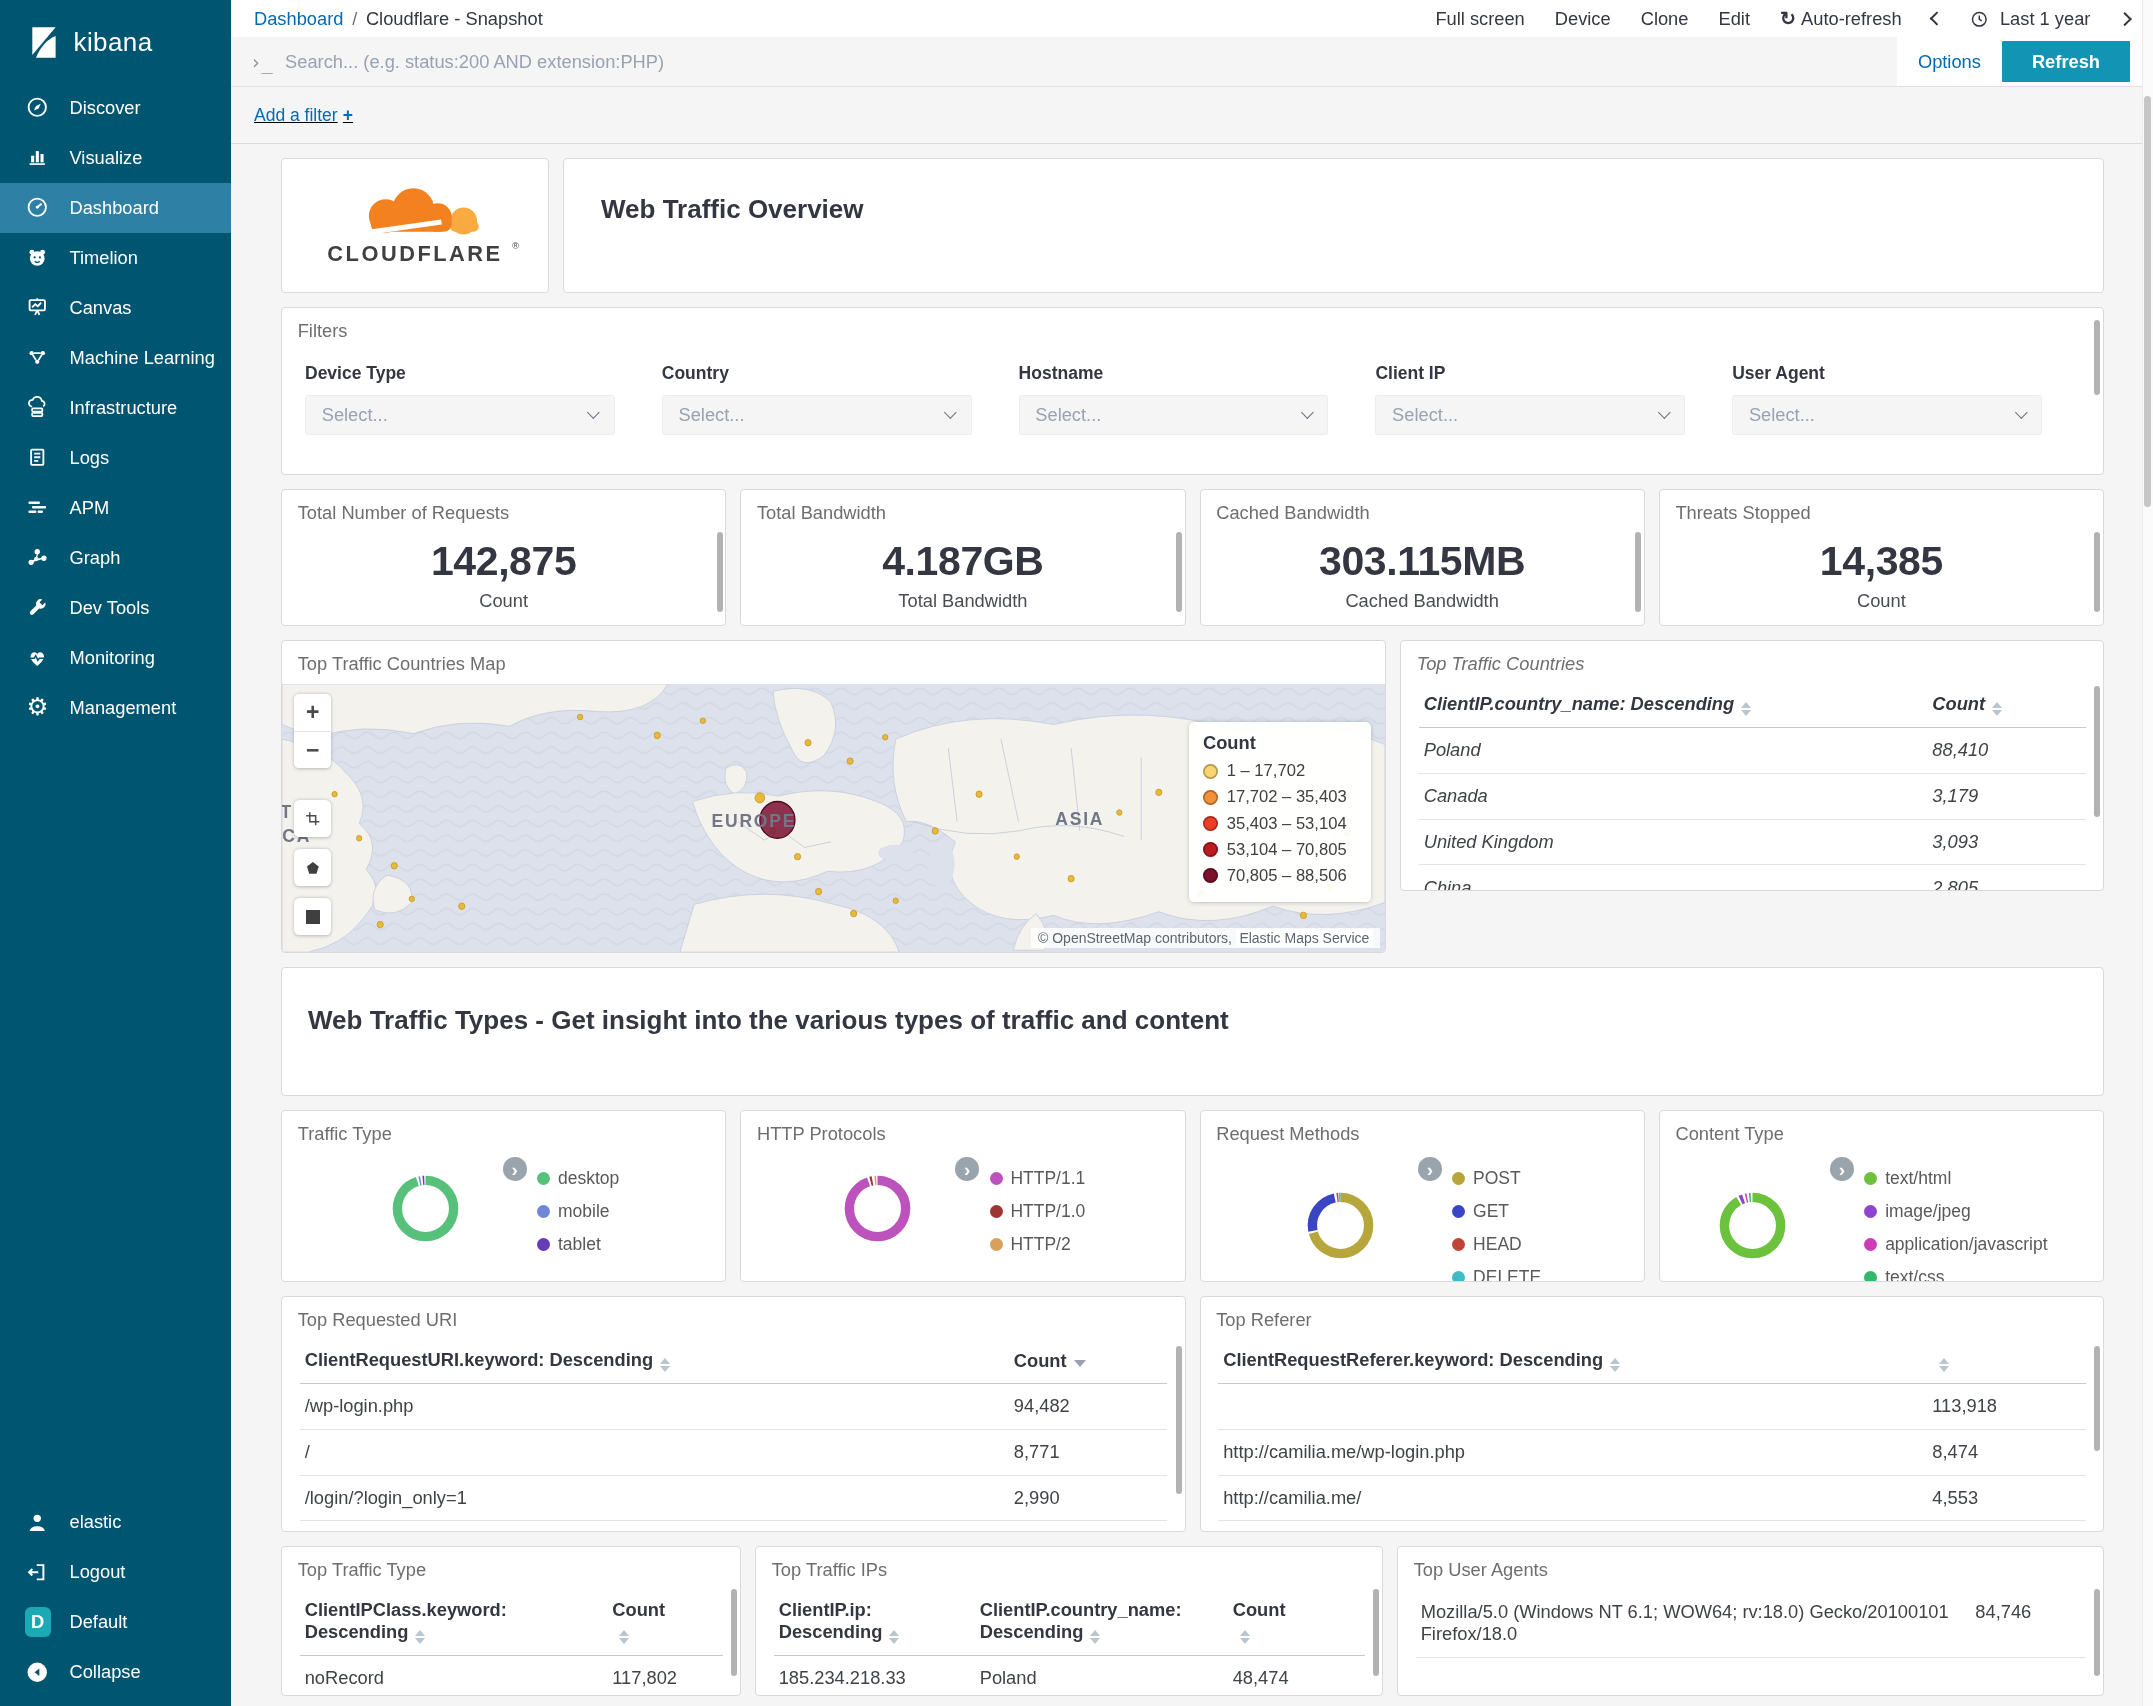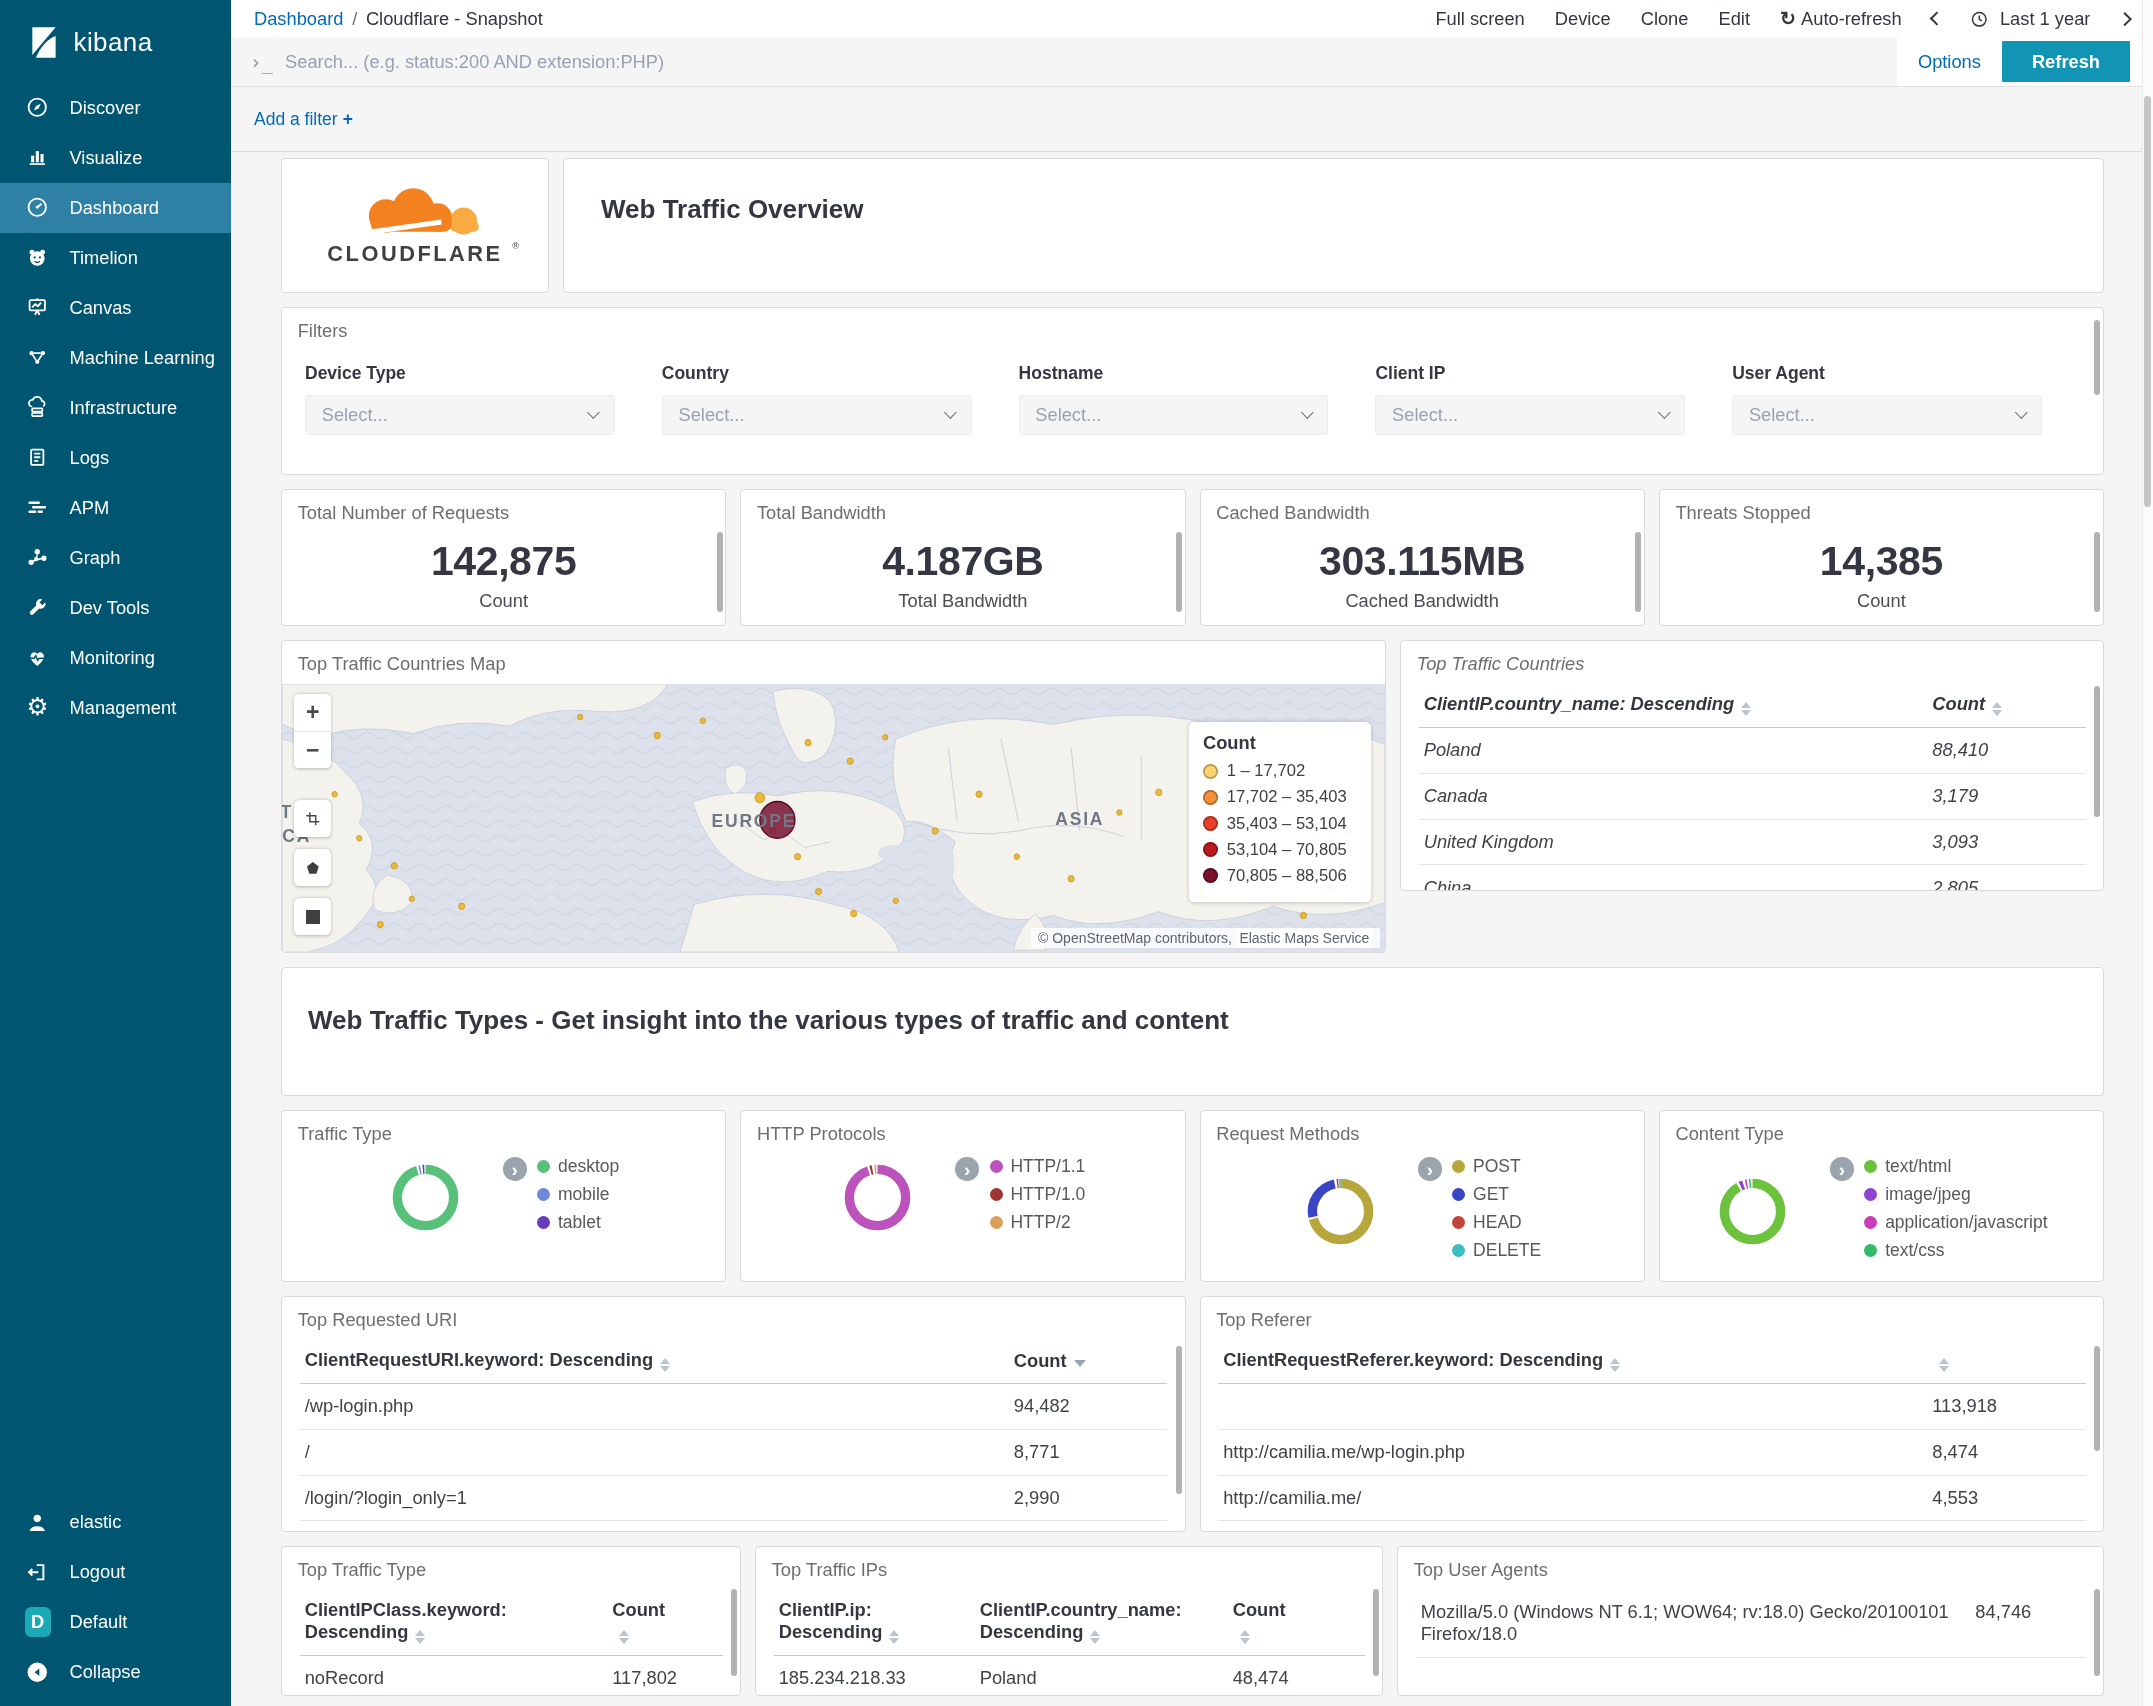--- a/index.html
+++ b/index.html
@@ -34,21 +34,21 @@
   .clock-ico { margin-right:7px; vertical-align:-2.6px; }
 
   .searchbar { height:49px; background:#fff; display:flex; align-items:center; padding:0 23px 0 0; gap:21px; }
   .search-field { flex:1; height:49px; background:#f5f5f5; display:flex; align-items:center; padding:0 19px; gap:12.2px; }
   .search-prompt { color:#8d99a6; font-family:"DejaVu Sans Mono",monospace; font-size:19px; }
   .search-input { flex:1; border:none; outline:none; background:transparent; font-size:18.3px; color:#343741; font-family:"Liberation Sans",sans-serif; }
   .search-input::placeholder { color:#98a2b3; }
   .options-link { color:#006bb4; font-size:18.3px; cursor:pointer; }
   .refresh-btn { background:#1295b5; color:#fff; border:none; border-radius:1px; font-size:18.3px; font-weight:700; padding:9.6px 30px; cursor:pointer; font-family:"Liberation Sans",sans-serif; }
 
-  .filterbar { height:66px; background:#f5f5f5; border-top:0.9px solid #e0e0e0; border-bottom:0.9px solid #dcdcdc; display:flex; align-items:center; padding:0 23px; }
+  .filterbar { height:58px; background:#f5f5f5; border-top:0.9px solid #e0e0e0; border-bottom:0.9px solid #dcdcdc; display:flex; align-items:center; padding:0 23px;text-decoration:underline; }
   .add-filter { color:#006bb4; font-size:17.5px; cursor:pointer; }
   .add-filter b { font-weight:700; margin-left:5.2px; }
 
   
   .content { position:absolute; top:144px; bottom:0; left:0; right:0; overflow:hidden; padding:14px 49px 0 50px; }
   .row { display:flex; gap:14px; margin-bottom:14px; }
   .panel { position:relative; background:#fff; border:0.9px solid #d9d9d9; border-radius:4px; overflow:hidden; }
   .p-title { padding:12.2px 15.7px 8.7px 15.7px; font-size:18.3px; color:#6e6e6e; }
   .vthumb { position:absolute; right:2.6px; width:6.1px; background:#9f9f9f; opacity:.8; border-radius:3.5px; cursor:pointer; }
 
@@ -103,21 +103,21 @@
   
   .section-panel { width:100%; height:129px; }
   .section-title { font-size:26px; font-weight:700; color:#343741; padding:37px 0 0 26px; }
 
   
   .donut-panel { flex:1; height:172px; }
   .donut-body { display:flex; align-items:center; justify-content:center; gap:40px; margin-top:1.7px; }
   .donut-hold { width:75px; height:75px; }
   .legend-block { display:flex; gap:10.5px; align-items:flex-start; }
   .chev-circle { width:23.6px; height:23.6px; border-radius:50%; background:#9aa4ac; color:#fff; display:flex; align-items:center; justify-content:center; font-size:19px; font-weight:700; cursor:pointer; margin-top:1.7px; line-height:1; }
-  .dlegend .ditem { display:flex; align-items:center; gap:7.9px; font-size:17.5px; color:#58595b; margin-bottom:7px; cursor:pointer; }
+  .dlegend .ditem { display:flex; align-items:center; gap:7.9px; font-size:17.5px; color:#58595b; margin-bottom:7px; cursor:pointer;margin-top:12px; }
   .dlegend .ddot { width:13px; height:13px; border-radius:50%; flex:0 0 13px; }
 
   .half-panel { flex:1; height:236px; }
 
   
   .b1 { flex:0 0 460px; height:150px; }
   .b2 { flex:0 0 628px; height:150px; }
   .b3 { flex:1; height:150px; }
   .c-sm { width:105px; flex:0 0 105px; }
   .c-md { width:201px; flex:0 0 201px; }

